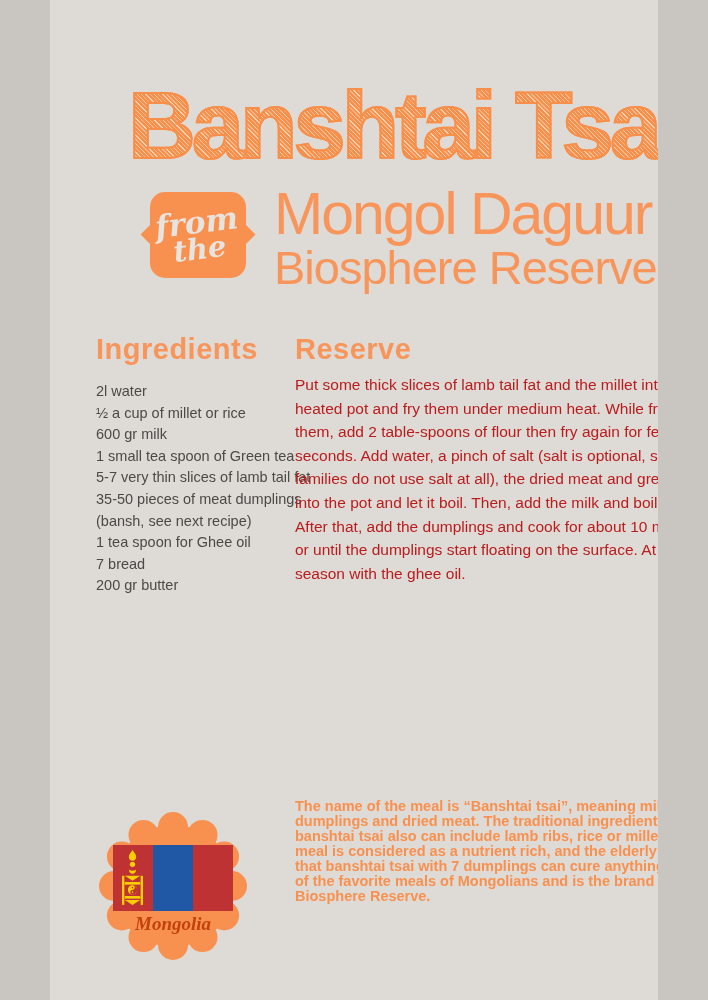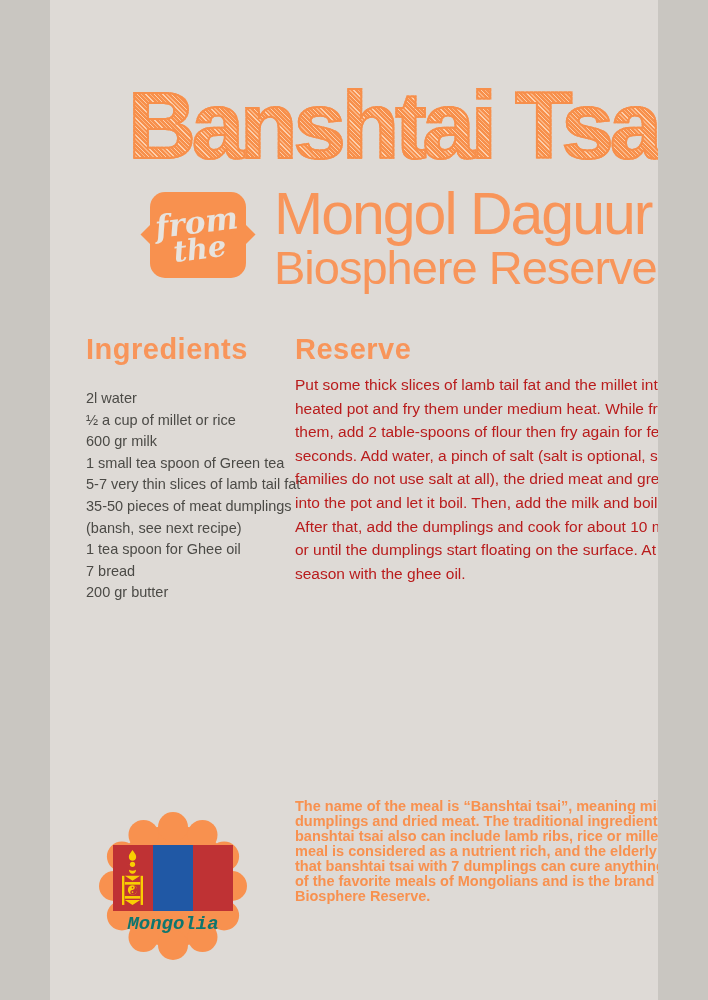--- a/index.html
+++ b/index.html
@@ -96,25 +96,25 @@
   
   .col-heading {
     color: #F8955A;
     font-size: 29px;
     line-height: 30px;
     font-weight: 700;
     letter-spacing: 0.5px;
   }
   .ingredients {
     position: absolute;
-    left: 36px;
+    left: 46px;
     top: 334px;
     width: 216px;
   }
-  .ingredients .items { margin-top: 24px; }
+  .ingredients .items { margin-top: 17px; }
   .ingredient-item {
     font-size: 14.5px;
     line-height: 21.6px;
     color: #4B4A46;
   }
   .method {
     position: absolute;
     left: 245px;
     top: 334px;
     width: 422px;
@@ -162,25 +162,25 @@
     top: 5px;
     width: 21px;
     height: 56px;
   }
   .country {
     position: absolute;
     left: 0;
     right: 0;
     top: 102px;
     text-align: center;
-    font-family: Liberation Mono, monospace;
+    font-family: Liberation Serif, serif;
     font-style: italic;
     font-weight: 700;
     font-size: 19px;
-    color: #0f766e;
+    color: #c2410c;
   }
 </style>
 </head>
 <body>
 
 <div class="page">
 
   <h1 class="title">Banshtai Tsai</h1>
 
   <div class="fromthe">

